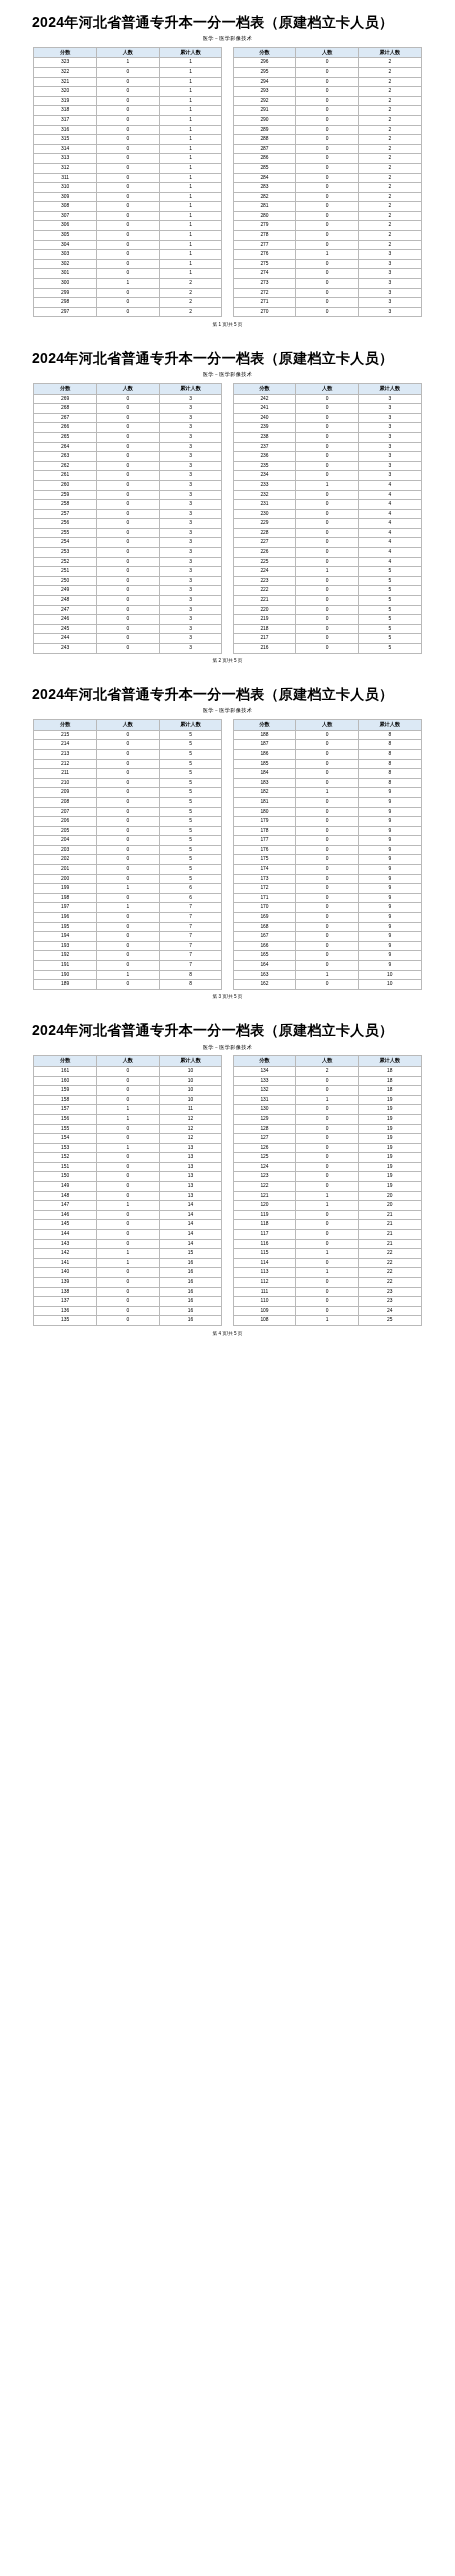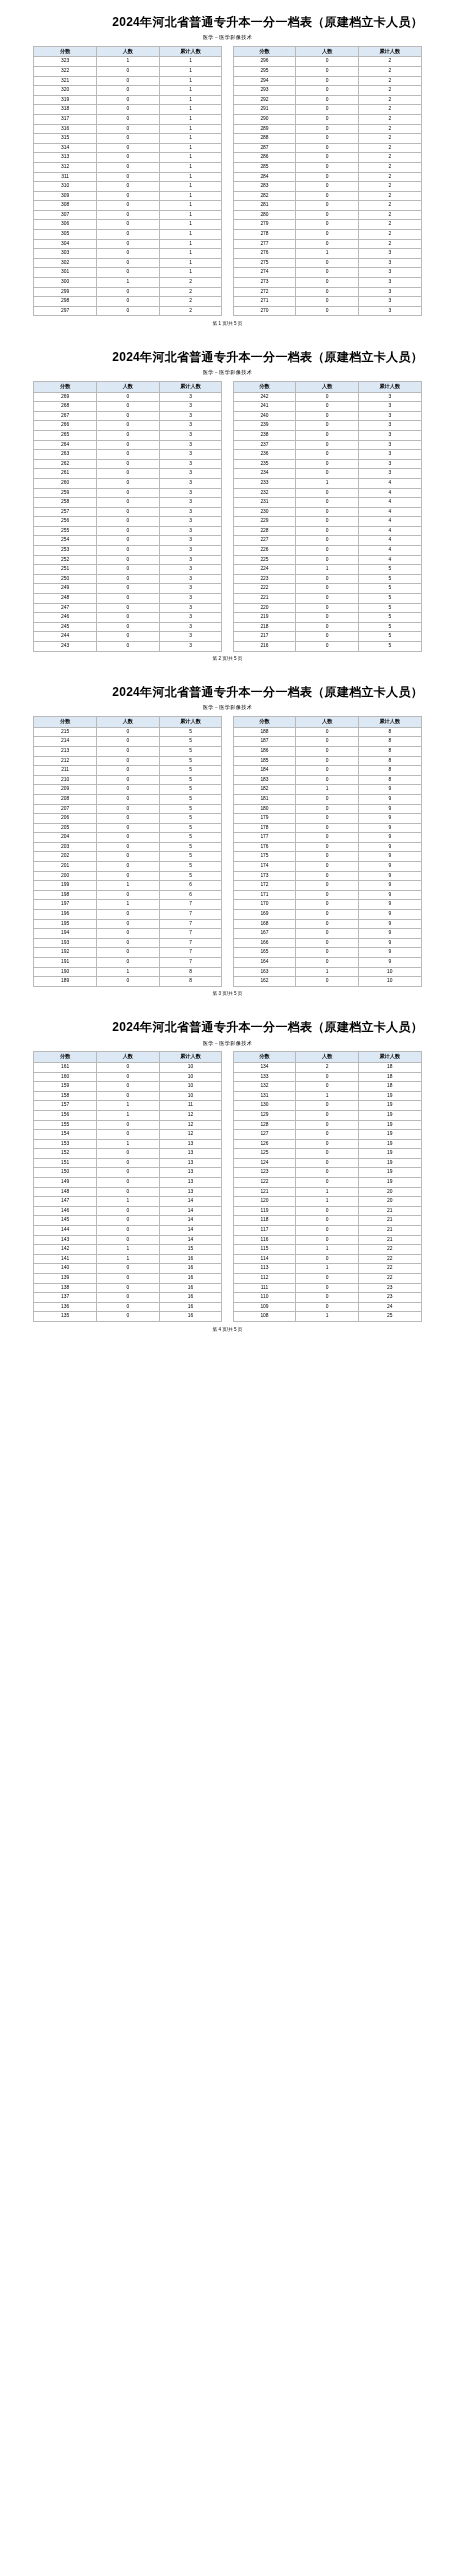--- a/index.html
+++ b/index.html
@@ -4,22 +4,22 @@
 <style>
   html,body{margin:0;padding:0;background:#ffffff;}
   body{font-family:"Liberation Sans","DejaVu Sans",sans-serif;color:#000;}
   .page{
     width:455px;
     box-sizing:border-box;
     padding:8px 32px 0 32px;
     position:relative;
   }
   .page-title{
-    text-align:right;
-    font-size:12px;
+    text-align:left;
+    font-size:14px;
     font-weight:bold;
     letter-spacing:0.3px;
     margin:5.7px 0 3.4px 0;
   }
   .page-subtitle{
     text-align:center;
     font-size:5.2px;
     margin:0 0 4.6px 0;
     letter-spacing:0.3px;
   }

